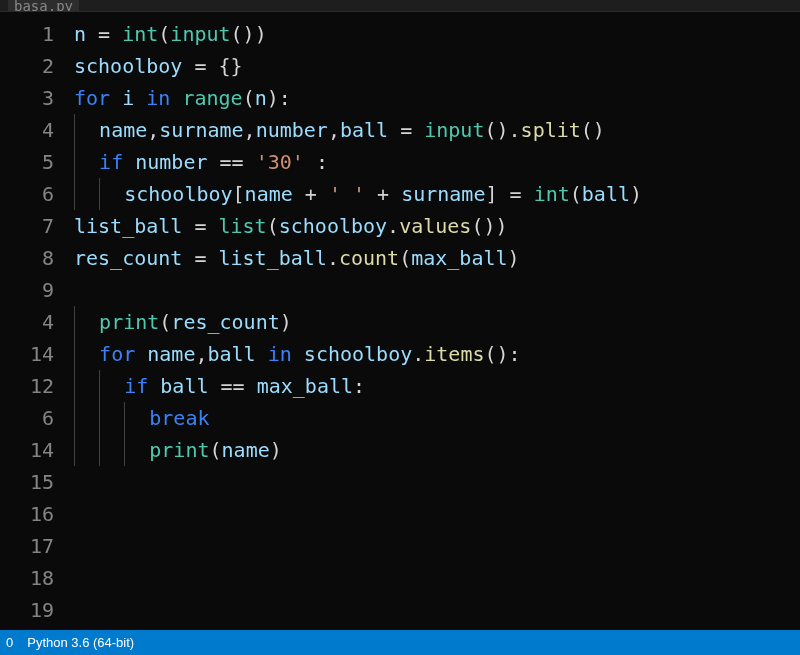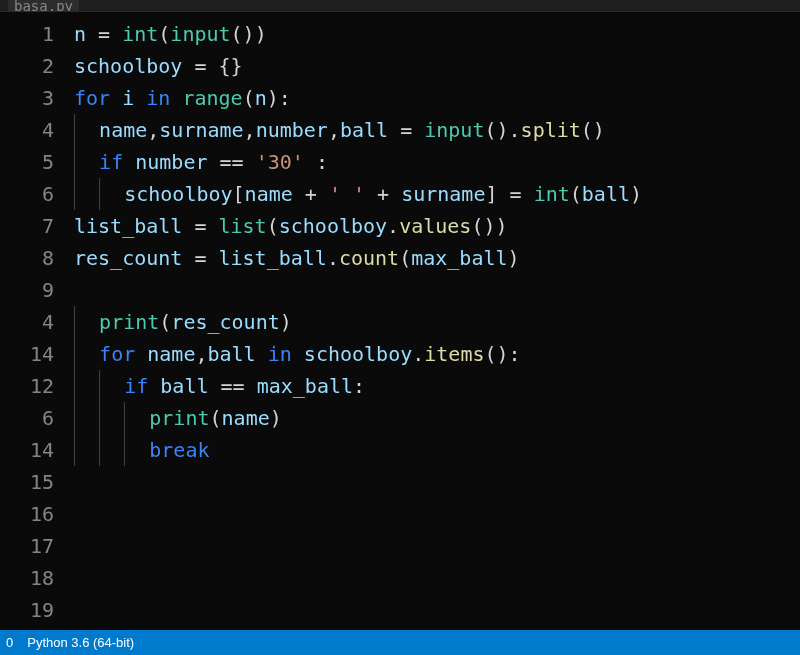--- a/index.html
+++ b/index.html
@@ -119,22 +119,22 @@
       <div class="code-line"><span class="tok-kw">for</span><span class="tok-op"> </span><span class="tok-var">i</span><span class="tok-op"> </span><span class="tok-kw">in</span><span class="tok-op"> </span><span class="tok-func-sp">range</span><span class="tok-punct">(</span><span class="tok-var">n</span><span class="tok-punct">):</span></div>
       <div class="code-line"><span class="indent-guide"></span>  <span class="tok-var">name</span><span class="tok-punct">,</span><span class="tok-var">surname</span><span class="tok-punct">,</span><span class="tok-var">number</span><span class="tok-punct">,</span><span class="tok-var">ball</span><span class="tok-op"> = </span><span class="tok-func-sp">input</span><span class="tok-punct">().</span><span class="tok-func">split</span><span class="tok-punct">()</span></div>
       <div class="code-line"><span class="indent-guide"></span>  <span class="tok-kw">if</span><span class="tok-op"> </span><span class="tok-var">number</span><span class="tok-op"> == </span><span class="tok-str">'30'</span><span class="tok-op"> </span><span class="tok-punct">:</span></div>
       <div class="code-line"><span class="indent-guide"></span>  <span class="indent-guide"></span>  <span class="tok-var">schoolboy</span><span class="tok-punct">[</span><span class="tok-var">name</span><span class="tok-op"> + </span><span class="tok-str">' '</span><span class="tok-op"> + </span><span class="tok-var">surname</span><span class="tok-punct">]</span><span class="tok-op"> = </span><span class="tok-func-sp">int</span><span class="tok-punct">(</span><span class="tok-var">ball</span><span class="tok-punct">)</span></div>
       <div class="code-line"><span class="tok-var">list_ball</span><span class="tok-op"> = </span><span class="tok-func-sp">list</span><span class="tok-punct">(</span><span class="tok-var">schoolboy</span><span class="tok-punct">.</span><span class="tok-func">values</span><span class="tok-punct">())</span></div>
       <div class="code-line"><span class="tok-var">res_count</span><span class="tok-op"> = </span><span class="tok-var">list_ball</span><span class="tok-punct">.</span><span class="tok-func">count</span><span class="tok-punct">(</span><span class="tok-var">max_ball</span><span class="tok-punct">)</span></div>
       <div class="code-line"></div>
       <div class="code-line"><span class="indent-guide"></span>  <span class="tok-func-sp">print</span><span class="tok-punct">(</span><span class="tok-var">res_count</span><span class="tok-punct">)</span></div>
       <div class="code-line"><span class="indent-guide"></span>  <span class="tok-kw">for</span><span class="tok-op"> </span><span class="tok-var">name</span><span class="tok-punct">,</span><span class="tok-var">ball</span><span class="tok-op"> </span><span class="tok-kw">in</span><span class="tok-op"> </span><span class="tok-var">schoolboy</span><span class="tok-punct">.</span><span class="tok-func">items</span><span class="tok-punct">():</span></div>
       <div class="code-line"><span class="indent-guide"></span>  <span class="indent-guide"></span>  <span class="tok-kw">if</span><span class="tok-op"> </span><span class="tok-var">ball</span><span class="tok-op"> == </span><span class="tok-var">max_ball</span><span class="tok-punct">:</span></div>
+      <div class="code-line"><span class="indent-guide"></span>  <span class="indent-guide"></span>  <span class="indent-guide"></span>  <span class="tok-kw">break</span></div>
       <div class="code-line"><span class="indent-guide"></span>  <span class="indent-guide"></span>  <span class="indent-guide"></span>  <span class="tok-func-sp">print</span><span class="tok-punct">(</span><span class="tok-var">name</span><span class="tok-punct">)</span></div>
-      <div class="code-line"><span class="indent-guide"></span>  <span class="indent-guide"></span>  <span class="indent-guide"></span>  <span class="tok-kw">break</span></div>
       <div class="code-line"></div>
       <div class="code-line"></div>
     </div>
 </div>
 
 <div class="statusbar">
   <span class="status-item">0</span>
   <span class="status-item">Python 3.6 (64-bit)</span>
 </div>
 

